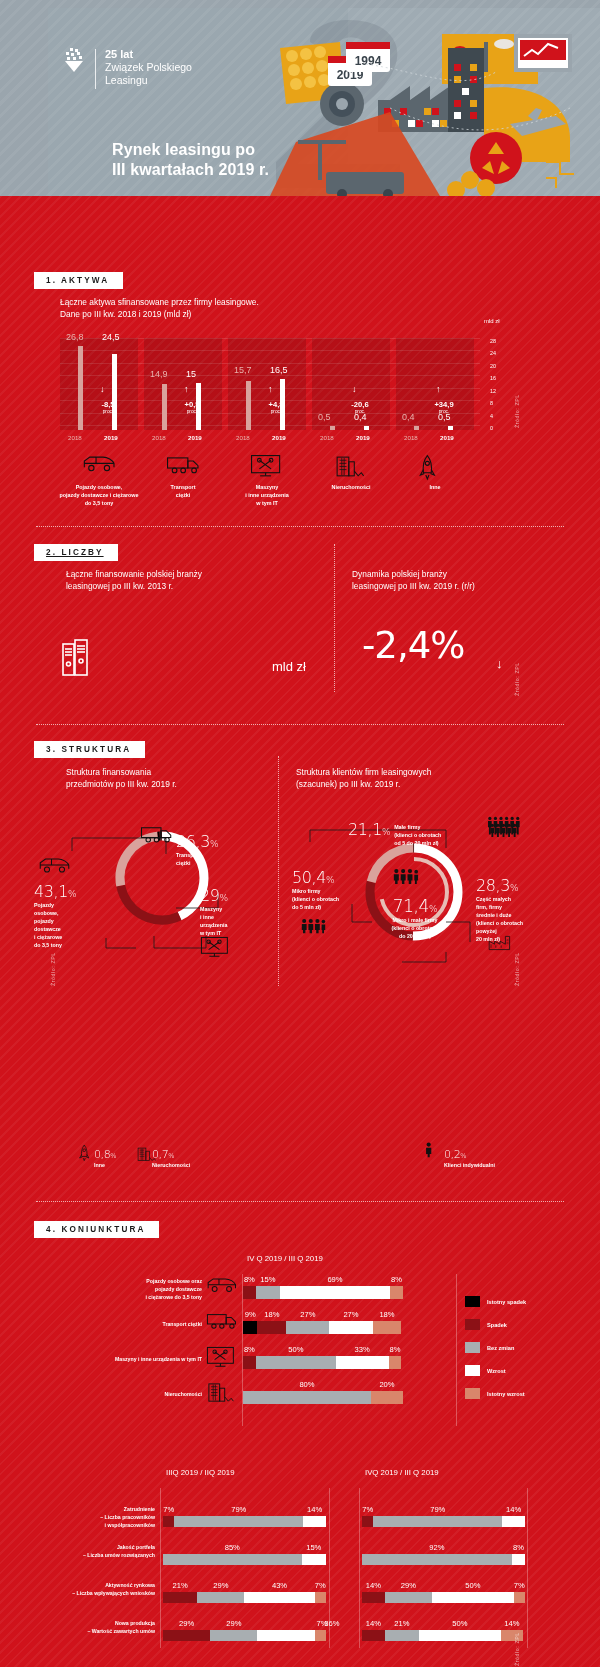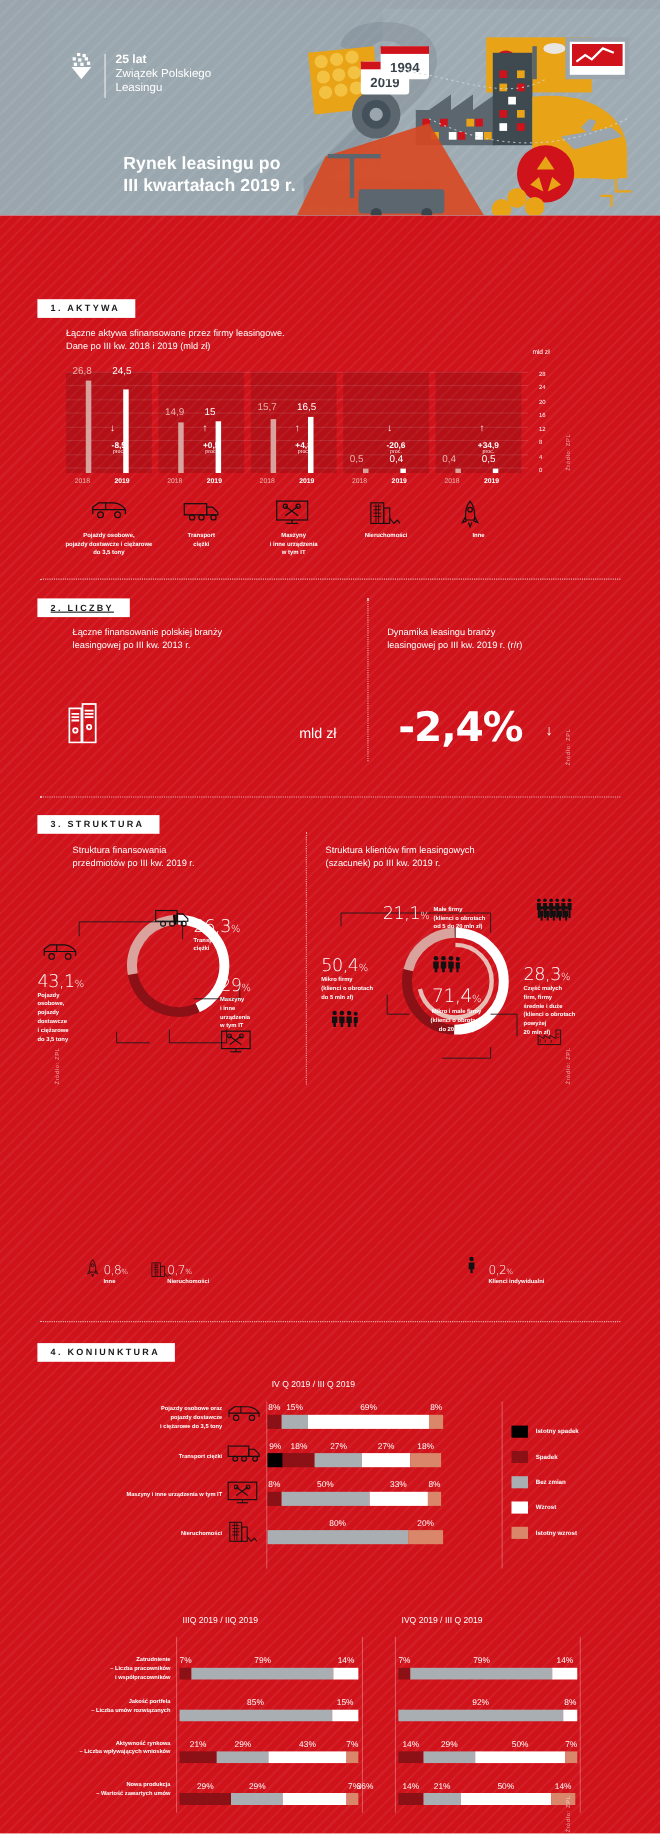--- a/index.html
+++ b/index.html
@@ -55,22 +55,22 @@
   .pct{position:absolute;color:#fff;font-size:7.6px;font-weight:bold;text-align:center;}
   .pct small{display:block;font-size:4.8px;font-weight:normal;}
   .arrw{position:absolute;color:#fff;font-size:9px;}
   .cat{position:absolute;color:#fff;font-size:5.4px;text-align:center;line-height:1.45;font-weight:bold;}
   .caticon{position:absolute;}
 
   
   .bignum{position:absolute;color:#fff;font-weight:300;font-size:62px;letter-spacing:-2px;
      font-family:"DejaVu Sans",sans-serif;}
   .bigunit{position:absolute;color:#fff;font-size:13px;}
-  .bignum2{position:absolute;color:#fff;font-weight:700;font-size:37px;letter-spacing:-1px;
-     font-family:"DejaVu Sans",sans-serif;margin-top:16px;}
+  .bignum2{position:absolute;color:#fff;font-weight:400;font-size:37px;letter-spacing:-1px;
+     font-family:"DejaVu Sans",sans-serif;}
 
   
   .donut{position:absolute;}
   .dlab{position:absolute;color:#fff;}
   .dlab .p{font-size:16px;font-weight:300;font-family:"DejaVu Sans",sans-serif;letter-spacing:-.4px;}
   .dlab .p .s{font-size:9px;}
   .dlab .t{font-size:5.3px;font-weight:bold;line-height:1.5;margin-top:1px;}
   .dlab.sm .p{font-size:11px;}
   .dlab.sm .p .s{font-size:6.5px;}
 
@@ -370,21 +370,21 @@
       </div>
     <div class="zrodlo" style="left:514px;top:232px;">Źródło: ZPL</div>
 
     <div class="divider" style="left:36px;top:330px;width:528px;"></div>
     <div class="sec-label" style="left:34px;top:348px;text-decoration:underline;">2.  LICZBY</div>
     <div class="sec-sub" style="left:66px;top:372px;">
       <span>Łączne finansowanie polskiej branży</span><br>
       <span>leasingowej po III kw. 2013 r.</span>
     </div>
     <div class="sec-sub" style="left:352px;top:372px;">
-      <span>Dynamika leasingu branży</span><br>
+      <span>Dynamika polskiej branży</span><br>
       <span>leasingowej po III kw. 2019 r. (r/r)</span>
     </div>
     <div class="vdivider" style="left:334px;top:348px;height:148px;"></div>
 
     <span style="position:absolute;left:62px;top:440px;">
       <svg width="34" height="40" viewBox="0 0 34 40" fill="none" stroke="#fff" stroke-width="1.6">
         <rect x="1" y="8" width="11" height="31"></rect>
           <rect x="13" y="4" width="12" height="35"></rect>
         <line x1="3" y1="13" x2="10" y2="13"></line>
           <line x1="3" y1="16" x2="10" y2="16"></line>

